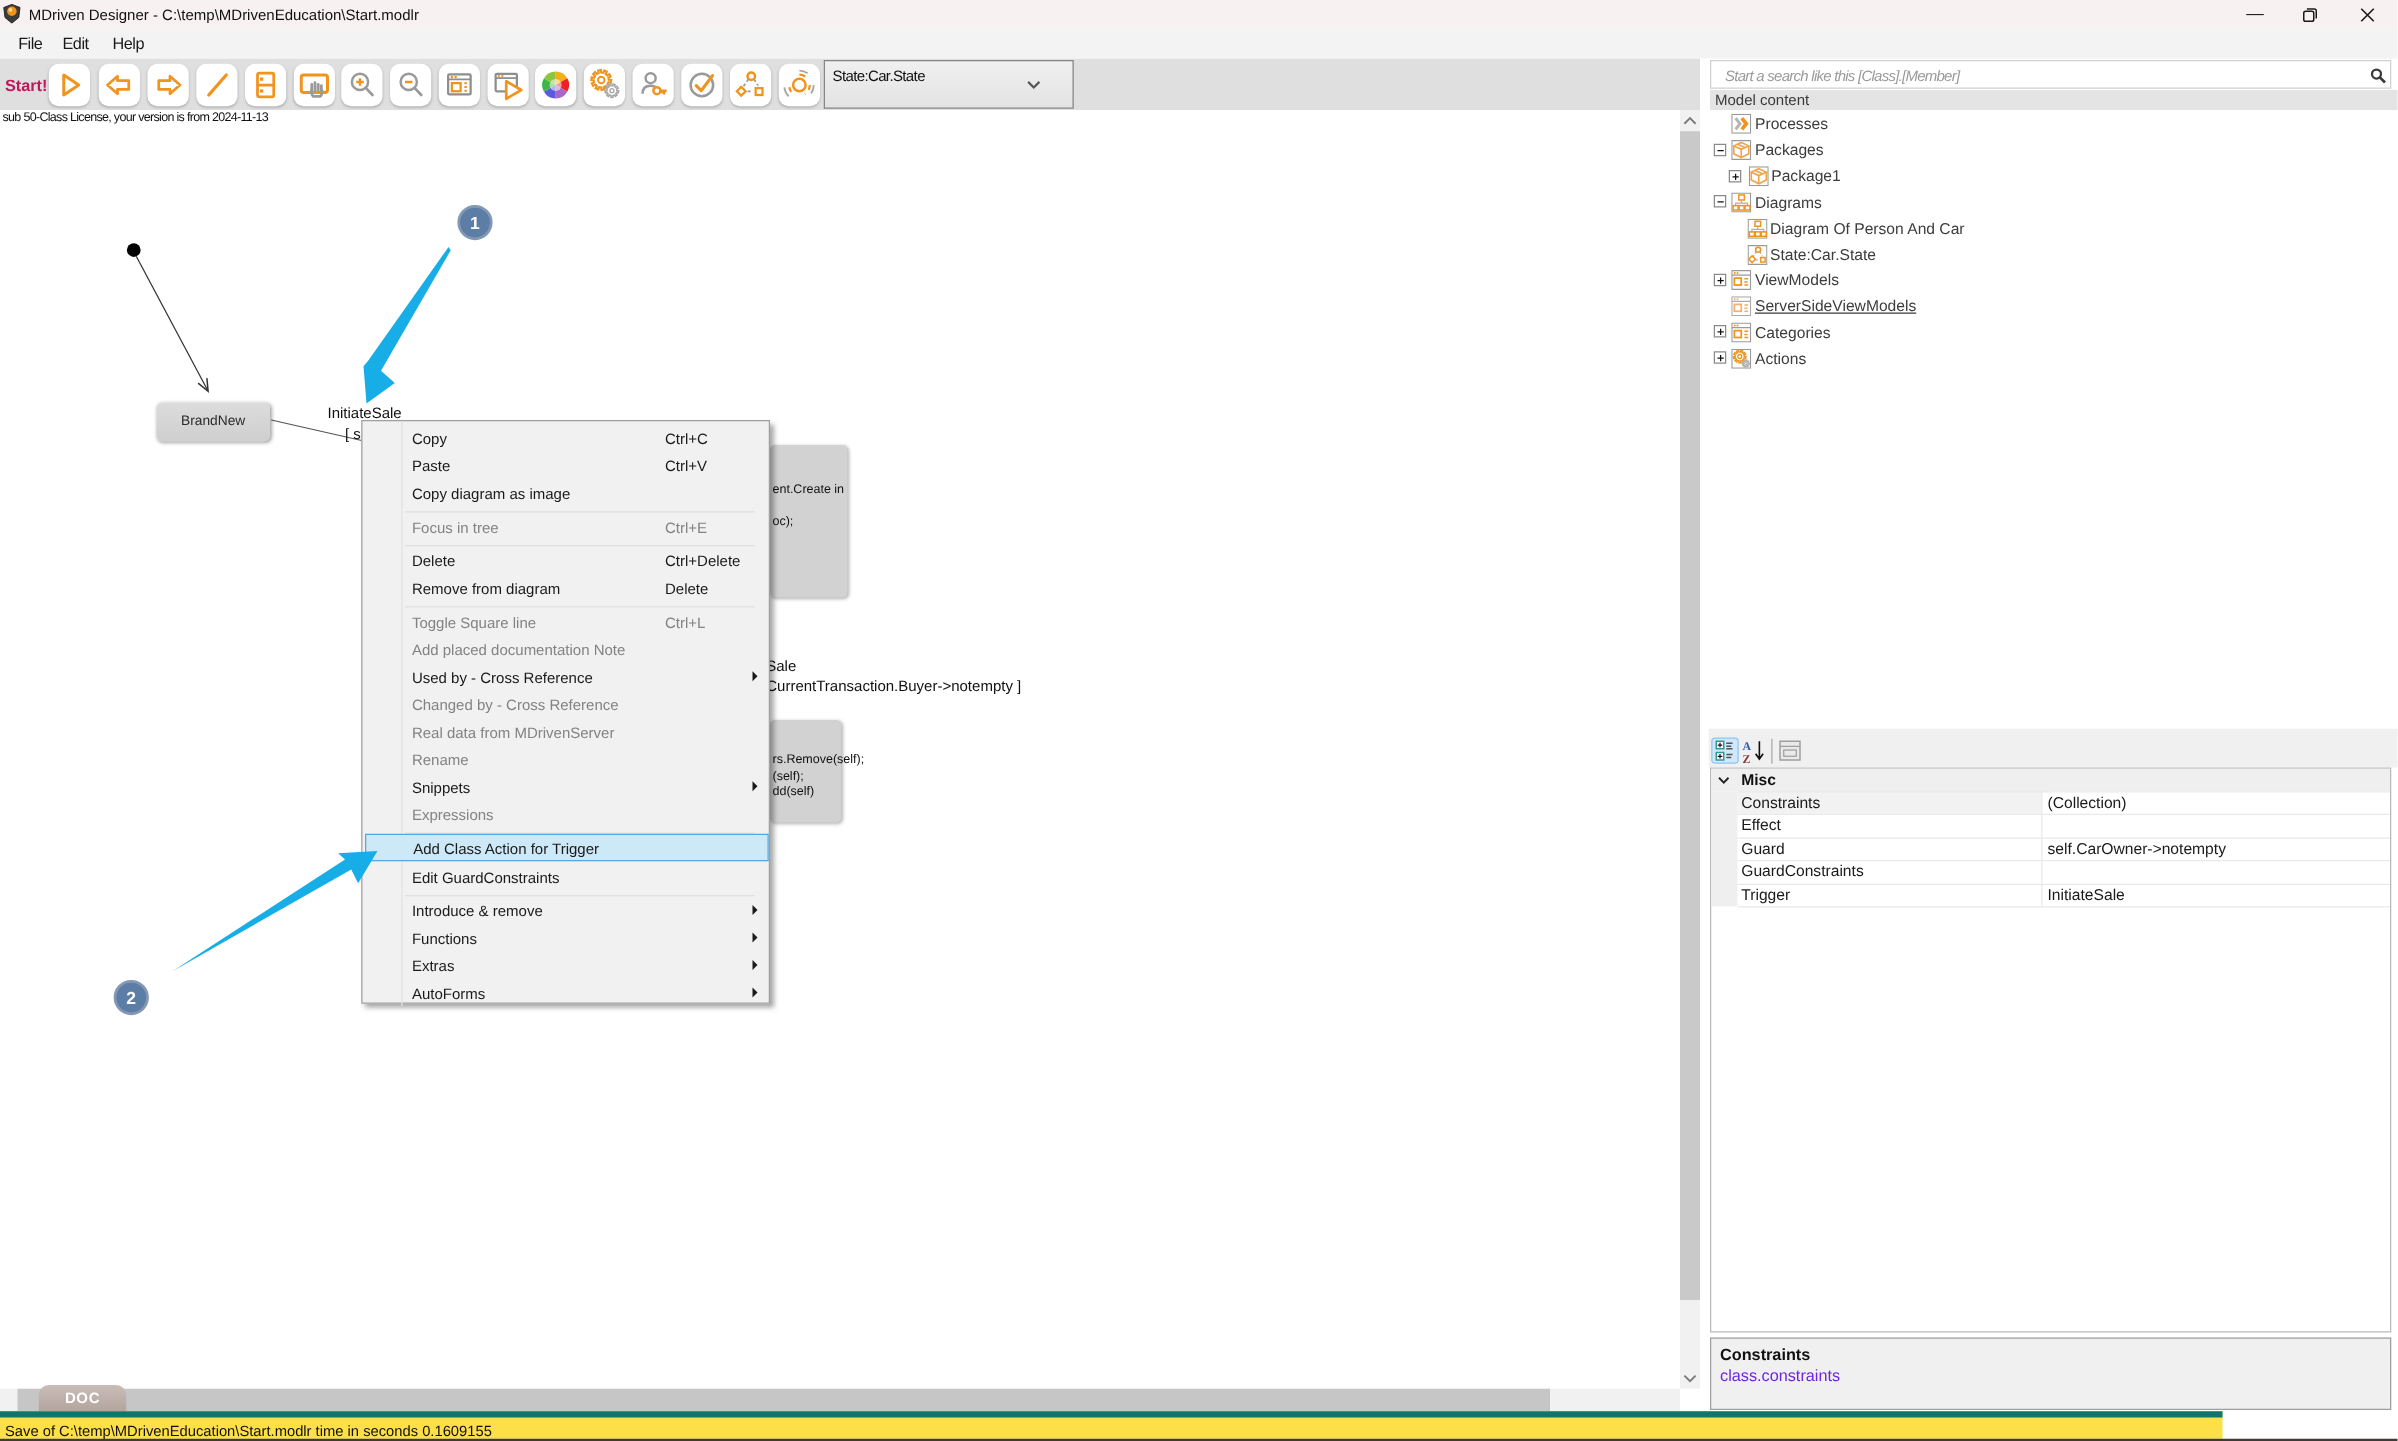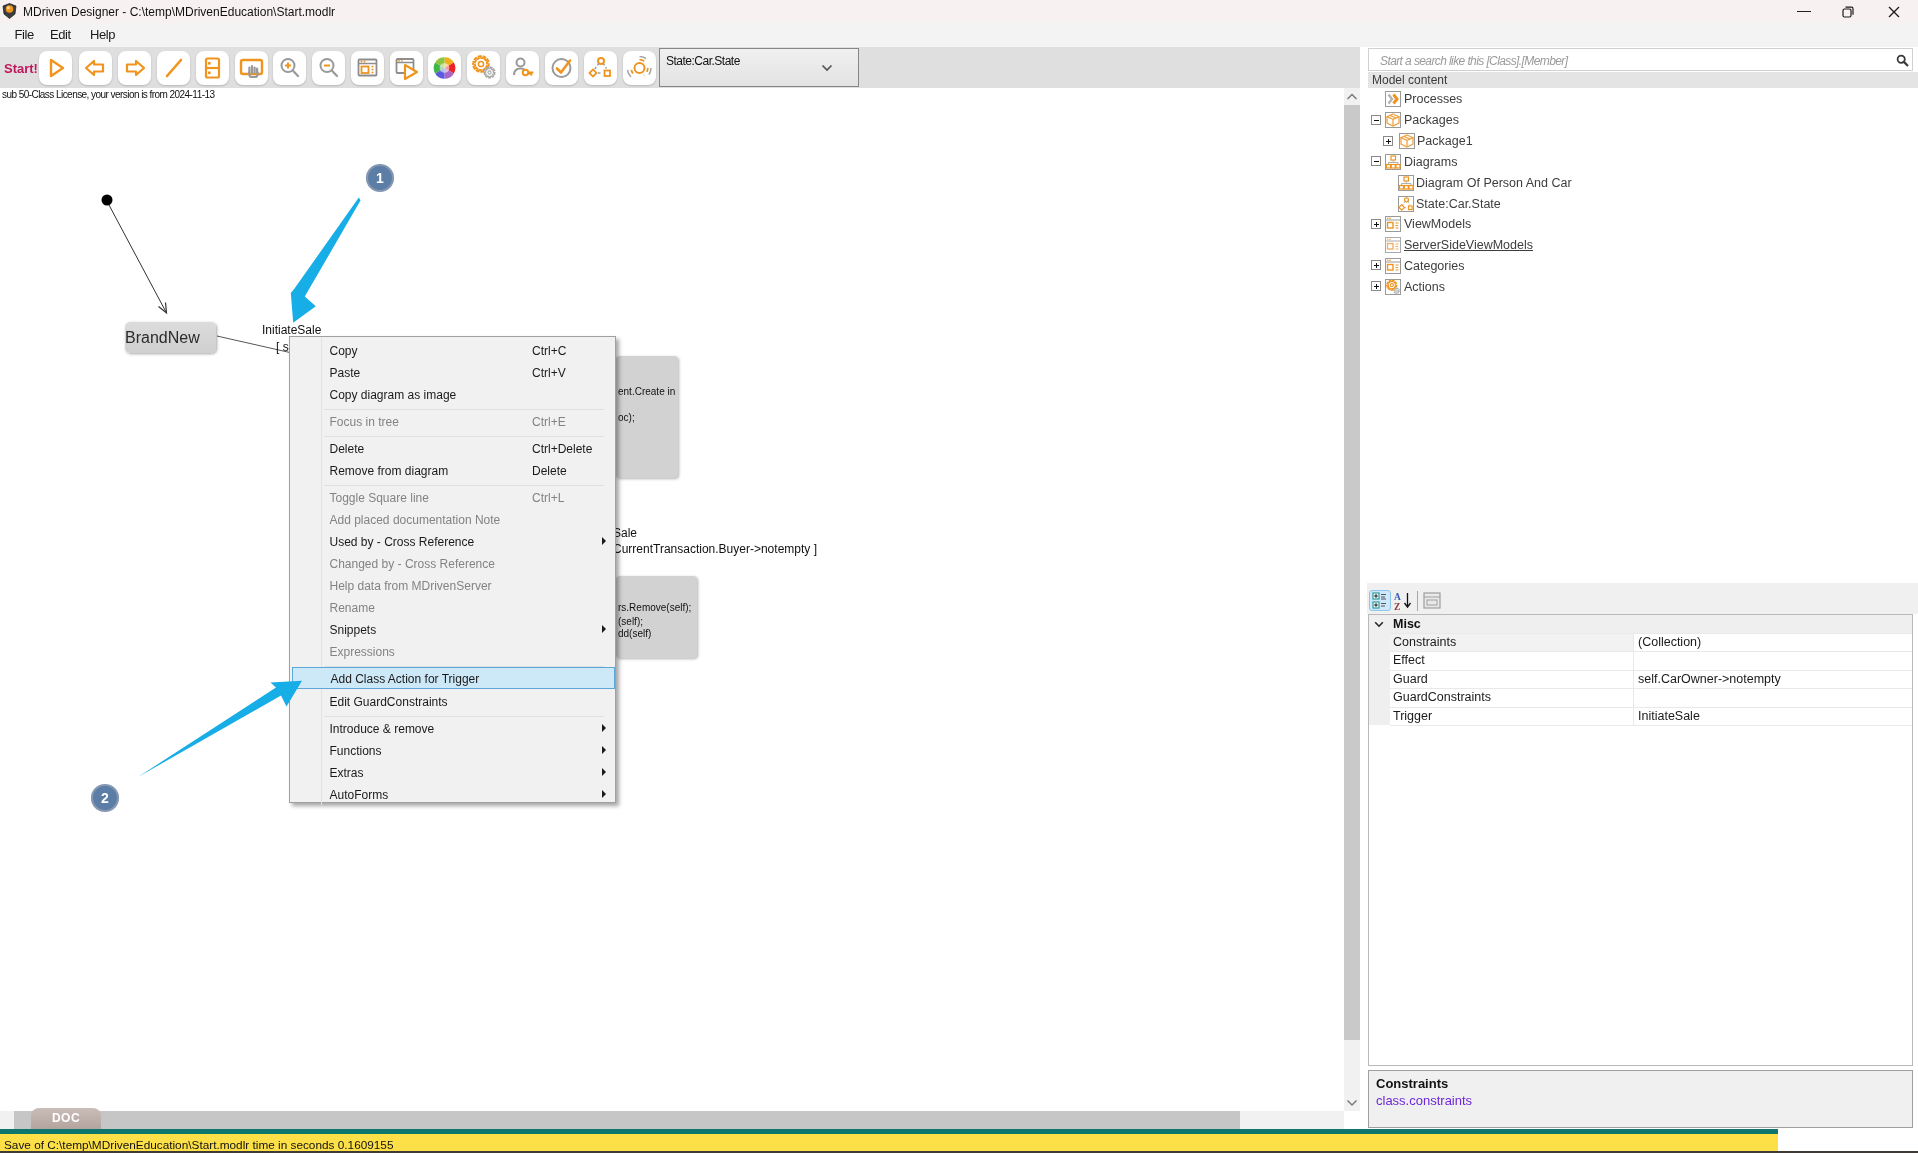--- a/index.html
+++ b/index.html
@@ -60,21 +60,21 @@
 .prow-line { position:absolute; left:1390px; width:522px; height:1px; background:#e9e9e9; }
 #pgutter { left:1369px; top:633px; width:21px; height:92px; background:#efefef; }
 #pdivider { left:1633px; top:633px; width:1px; height:92px; background:#e9e9e9; }
 #descpanel { left:1368px; top:1070px; width:545px; height:58px; background:#f0f0f0;
   border:1px solid #9f9f9f; }
 #descpanel b { position:absolute; left:7px; top:5px; font-size:13px; color:#111; }
 #descpanel span { position:absolute; left:7px; top:22px; font-size:13px; color:#6d28d9; }
 
 #brandnew { left:125px; top:322px; width:91px; height:31px; background:linear-gradient(#dcdcdc,#cfcfcf);
   border-radius:5px; box-shadow:1px 1px 3px rgba(0,0,0,0.35);
-  text-align:left; line-height:31px; font-size:16px; color:#2b2b2b; }
+  text-align:center; line-height:31px; font-size:11px; color:#2b2b2b; }
 .dlabel { position:absolute; font-size:12px; color:#111; }
 .notebox { position:absolute; background:#d2d2d2; border-radius:4px;
   box-shadow:1px 1px 3px rgba(0,0,0,0.3); }
 .notebox span { position:absolute; font-size:10px; color:#111; white-space:nowrap; }
 
 #cmenu { left:289px; top:336px; width:327px; height:467px; background:#f1f1f1;
   border:1px solid #a0a0a0; box-shadow:3px 3px 4px rgba(0,0,0,0.35); }
 #cmenu .gutter { position:absolute; left:31px; top:0; width:1px; height:468px;
   background:#e2e2e2; }
 .mi { position:absolute; left:2px; width:323px; height:22px; font-size:12px;
@@ -215,21 +215,21 @@
 </svg>
 <div id="brandnew" class="abs">BrandNew</div>
 <span class="dlabel" style="left:262px; top:323px;">InitiateSale</span>
 <span class="dlabel" style="left:276px; top:340px;">[ self</span>
 <div class="notebox" style="left:616px; top:356px; width:62px; height:122px;">
 <span style="left:2px; top:30px;">ent.Create in</span>
 <span style="left:2px; top:56px;">oc);</span>
 </div>
 <span class="dlabel" style="left:613px; top:526px;">Sale</span>
 <span class="dlabel" style="left:613px; top:542px;">CurrentTransaction.Buyer-&gt;notempty ]</span>
-<div class="notebox" style="left:616px; top:576px; width:81px; height:82px;">
+<div class="notebox" style="left:616px; top:576px; width:57px; height:82px;">
 <span style="left:2px; top:26px;">rs.Remove(self);</span>
 <span style="left:2px; top:40px;">(self);</span>
 <span style="left:2px; top:52px;">dd(self)</span>
 </div>
 <div id="cmenu" class="abs">
 <div class="gutter"></div>
 <div class="mi" style="top:3px;">
       <span class="lbl">Copy</span>
       <span class="sc">Ctrl+C</span>
     </div>
@@ -263,21 +263,21 @@
       <span class="lbl">Add placed documentation Note</span>
     </div>
 <div class="mi" style="top:194px;">
       <span class="lbl">Used by - Cross Reference</span>
       <span class="sub"></span>
     </div>
 <div class="mi dis" style="top:216px;">
       <span class="lbl">Changed by - Cross Reference</span>
     </div>
 <div class="mi dis" style="top:238px;">
-      <span class="lbl">Help data from MDrivenServer</span>
+      <span class="lbl">Real data from MDrivenServer</span>
     </div>
 <div class="mi dis" style="top:260px;">
       <span class="lbl">Rename</span>
     </div>
 <div class="mi" style="top:282px;">
       <span class="lbl">Snippets</span>
       <span class="sub"></span>
     </div>
 <div class="mi dis" style="top:304px;">
       <span class="lbl">Expressions</span>

